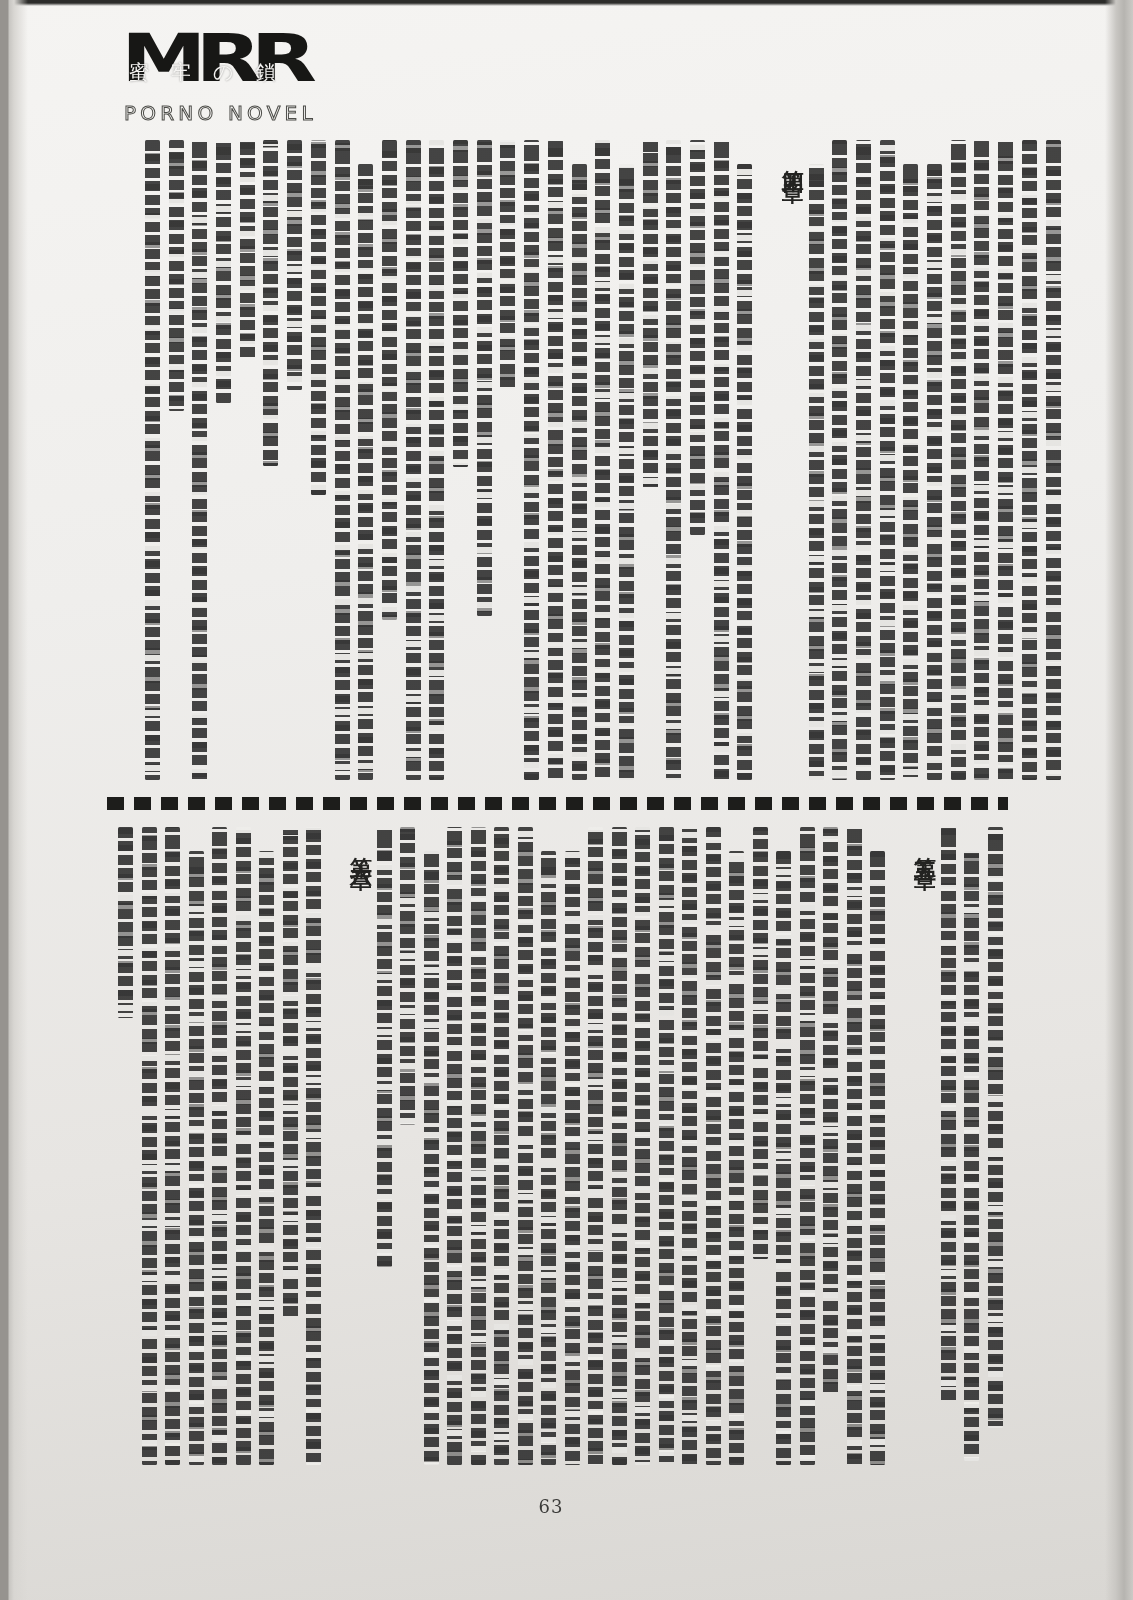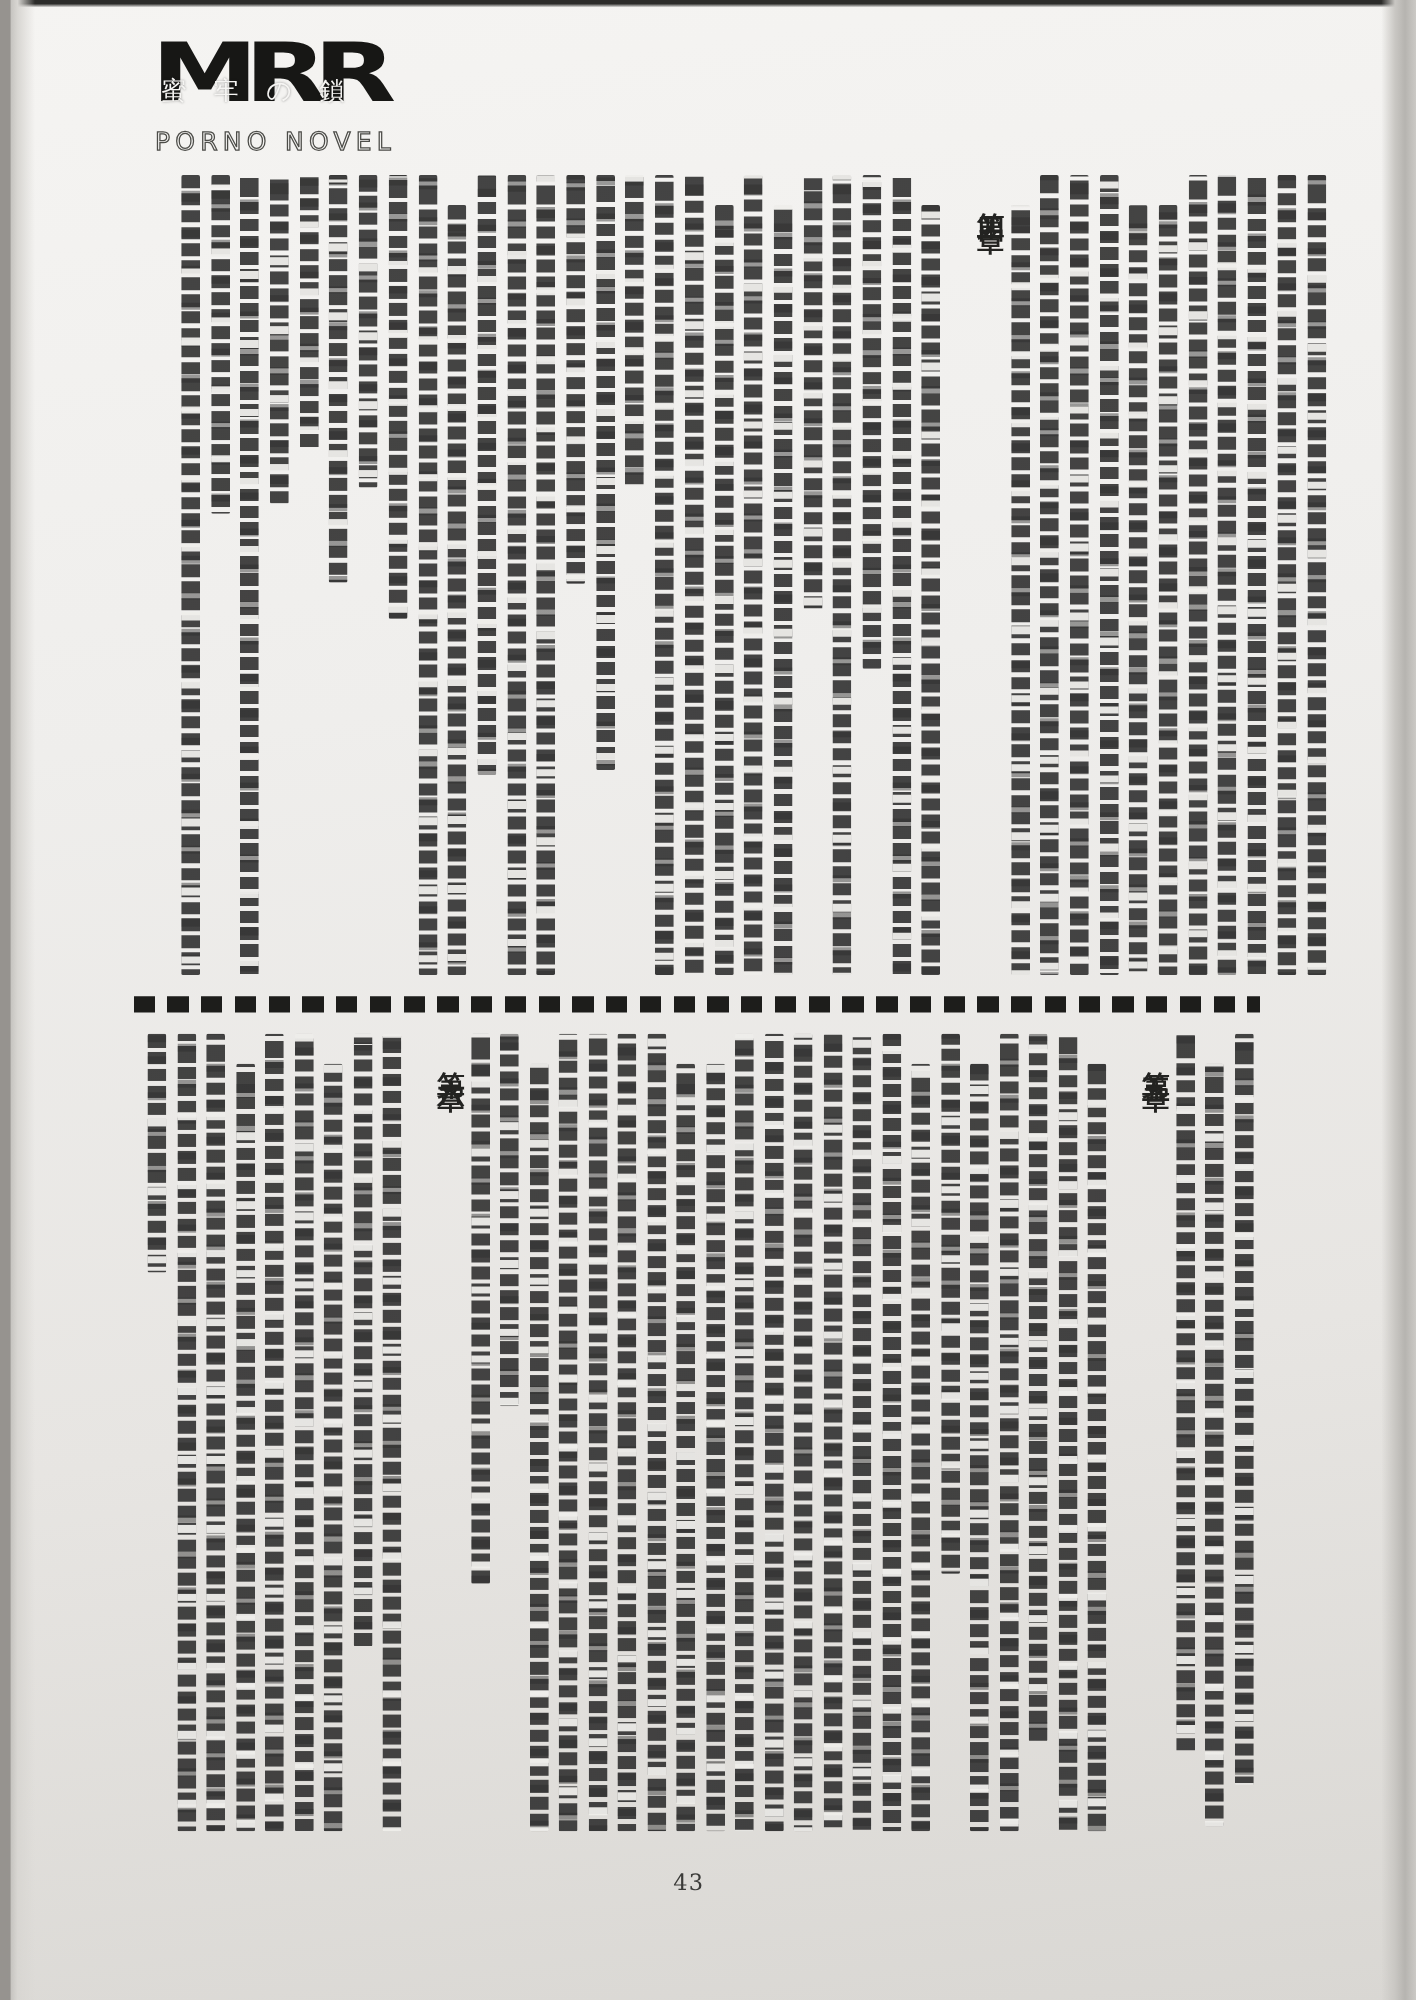--- a/index.html
+++ b/index.html
@@ -134,14 +134,14 @@
       <div class="col-stripe" style="left: 282.5px; top: 827px; height: 490px; background-position: 0px 9px, 0px 7px, 0px 7px;"></div>
       <div class="col-stripe" style="left: 259px; top: 851px; height: 614px; background-position: 0px 16px, 0px 4px, 0px 28px;"></div>
       <div class="col-stripe" style="left: 235.5px; top: 827px; height: 638px; background-position: 0px 39px, 0px 7px, 0px 11px;"></div>
       <div class="col-stripe" style="left: 212px; top: 827px; height: 638px; background-position: 0px 9px, 0px 9px, 0px 21px;"></div>
       <div class="col-stripe" style="left: 188.5px; top: 851px; height: 614px; background-position: 0px 6px, 0px 13px, 0px 21px;"></div>
       <div class="col-stripe" style="left: 165px; top: 827px; height: 638px; background-position: 0px 14px, 0px 12px, 0px 24px;"></div>
       <div class="col-stripe" style="left: 141.5px; top: 827px; height: 638px; background-position: 0px 14px, 0px 13px, 0px 8px;"></div>
       <div class="col-stripe" style="left: 118px; top: 827px; height: 191px; background-position: 0px 19px, 0px 1px, 0px 18px;"></div>
     </div>
 
-  <div class="page-number">43</div>
+  <div class="page-number">63</div>
 </div>
 
 </body></html>

